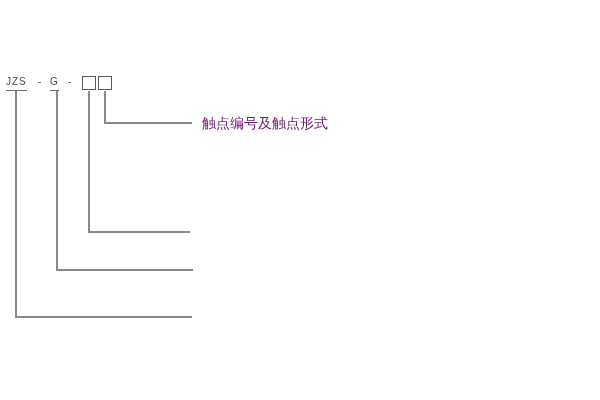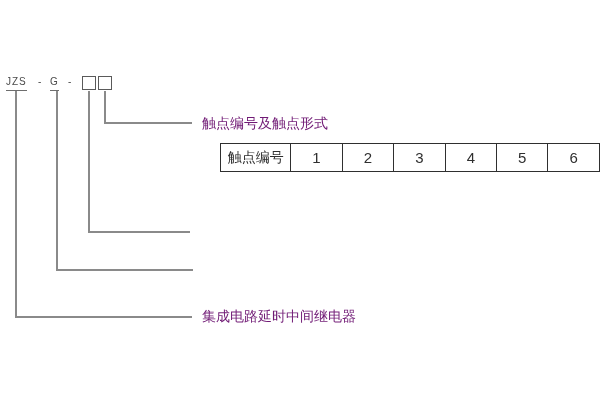--- a/index.html
+++ b/index.html
@@ -90,29 +90,19 @@
   <div class="vline" style="left:56px;  top:91px; height:179px;"></div>
   <div class="hline" style="left:56px;  top:269px; width:137px;"></div>
 
   <div class="vline" style="left:88px;  top:91px; height:141px;"></div>
   <div class="hline" style="left:88px;  top:231px; width:102px;"></div>
 
   <div class="vline" style="left:104px; top:91px; height:32px;"></div>
   <div class="hline" style="left:104px; top:122px; width:88px;"></div>
 
   <div class="callout" style="left:202px; top:116px;">触点编号及触点形式</div>
-  <div class="callout" style="left:202px; top:309px;">集成电路延时中间继电器</div>
 
   <table class="spec-table">
     <tbody>
-        <tr>
-      <td class="rowhead">触点编号</td>
-      <td class="cell">1</td>
-      <td class="cell">2</td>
-      <td class="cell">3</td>
-      <td class="cell">4</td>
-      <td class="cell">5</td>
-      <td class="cell">6</td>
-    </tr>
   </tbody>
     </table>
 
 </div>
 
 </body></html>

